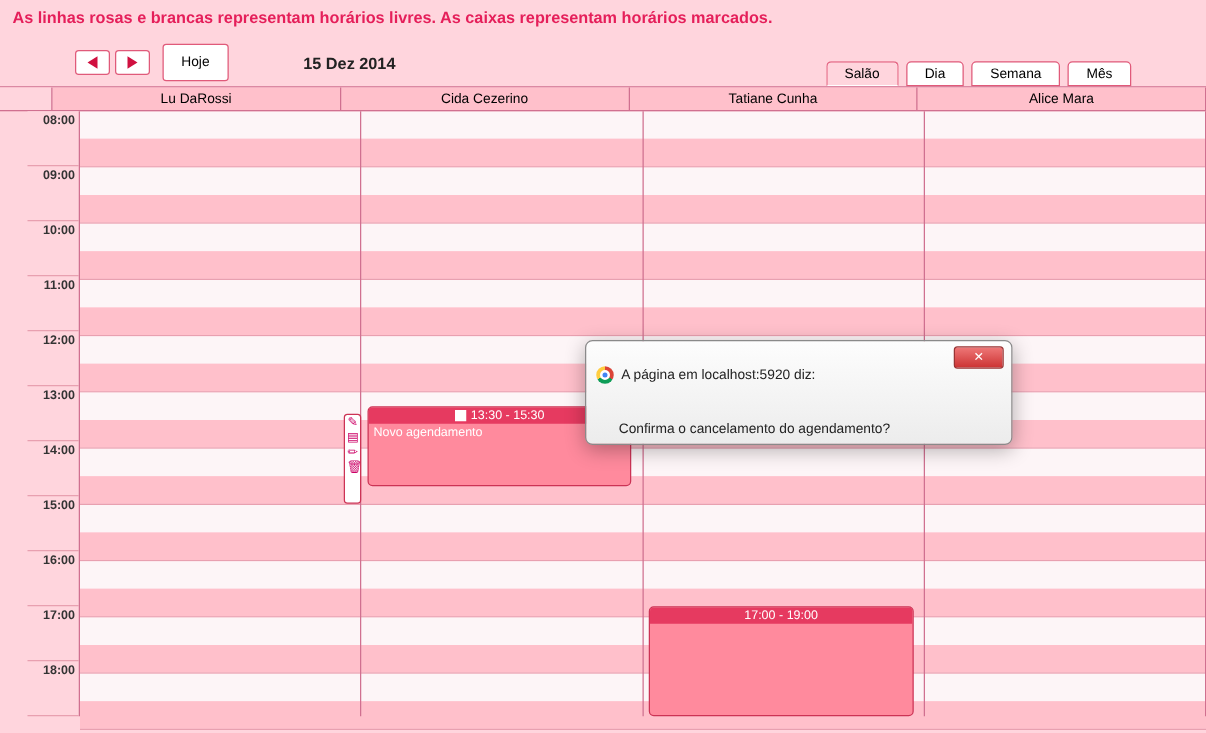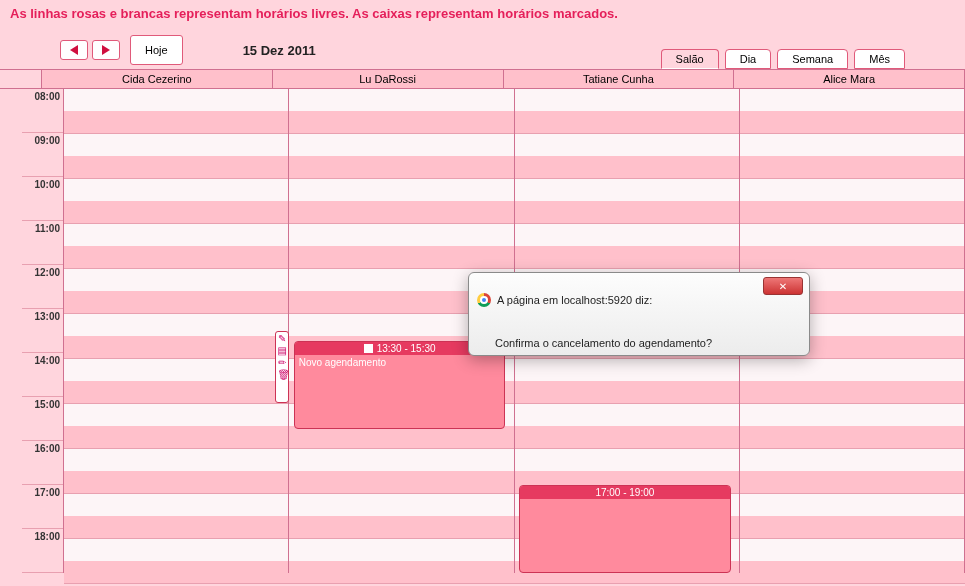--- a/index.html
+++ b/index.html
@@ -52,34 +52,34 @@
 <div class="instruction">As linhas rosas e brancas representam horários livres. As caixas representam horários marcados.</div>
 
 <div class="toolbar">
   <div class="nav-btn">
       <span class="arrow arrow-left"></span>
     </div>
   <div class="nav-btn">
       <span class="arrow arrow-right"></span>
     </div>
   <div class="hoje-btn">Hoje</div>
-  <div class="date-label">15 Dez 2011</div>
+  <div class="date-label">15 Dez 2014</div>
   <div class="view-tabs">
     <div class="tab-btn tab-salao">Salão</div>
     <div class="tab-btn">Dia</div>
     <div class="tab-btn">Semana</div>
     <div class="tab-btn">Mês</div>
   </div>
 </div>
 
 <div class="grid-wrap">
   <div class="header-row">
     <div class="time-col-head"></div>
+    <div class="person-head">Lu DaRossi</div>
     <div class="person-head">Cida Cezerino</div>
-    <div class="person-head">Lu DaRossi</div>
     <div class="person-head">Tatiane Cunha</div>
     <div class="person-head">Alice Mara</div>
   </div>
   <div class="body-row">
     <div class="time-col">
       <div class="time-slot">08:00</div>
       <div class="time-slot">09:00</div>
       <div class="time-slot">10:00</div>
       <div class="time-slot">11:00</div>
       <div class="time-slot">12:00</div>
@@ -126,21 +126,21 @@
           <div class="hour-band band-b"></div>
           <div class="divider"></div>
           <div class="hour-band band-a"></div>
           <div class="hour-band band-b"></div>
           <div class="divider"></div>
           <div class="hour-band band-a"></div>
           <div class="hour-band band-b"></div>
           <div class="divider"></div>
         </div>
 
-      <div class="appt" style="left:25.5%; width:23.5%; top:252px; height:88px;">
+      <div class="appt" style="left:25.5%; width:23.5%; top:236px; height:64px;">
         <div class="appt-head">
           <span class="sq"></span>
           <span>13:30 - 15:30</span>
         </div>
         <div class="appt-body">Novo agendamento</div>
       </div>
 
       <div class="appt-tools" style="left:calc(25% - 0px); top:242px; height:72px; transform:translateX(-100%);">
         <span class="tool-ic">✎</span>
         <span class="tool-ic">▤</span>

